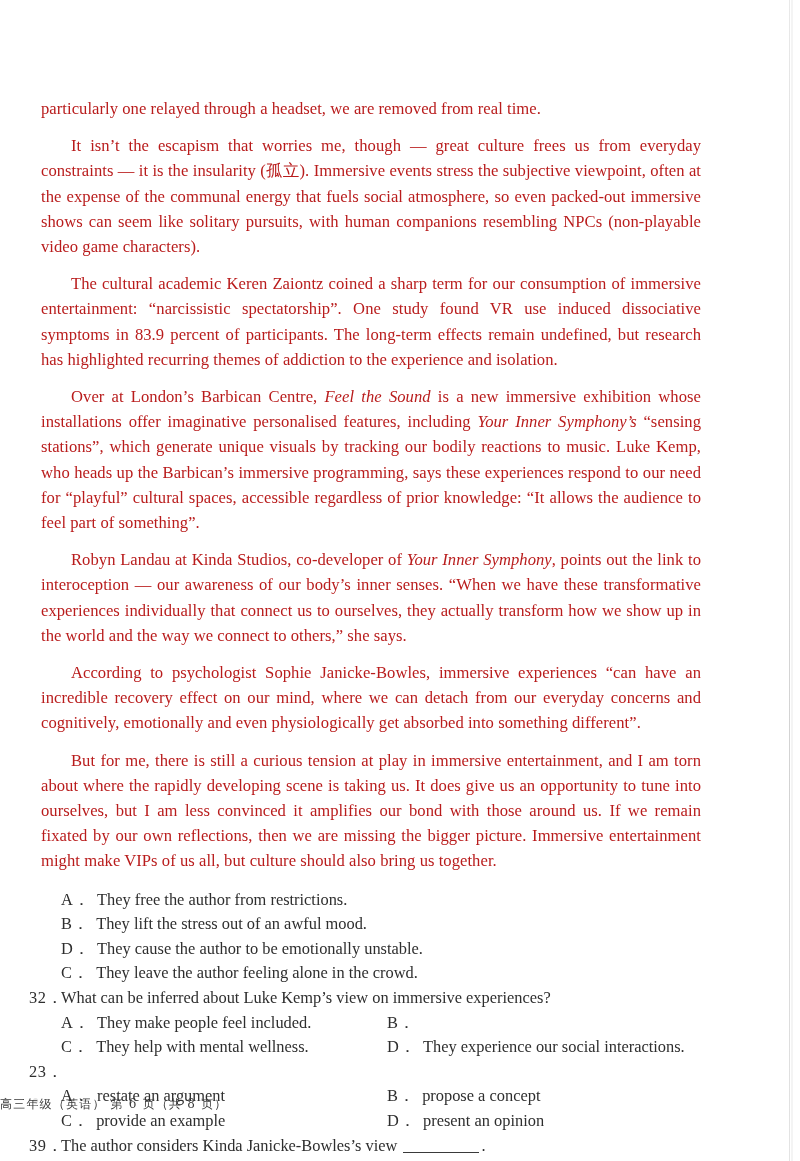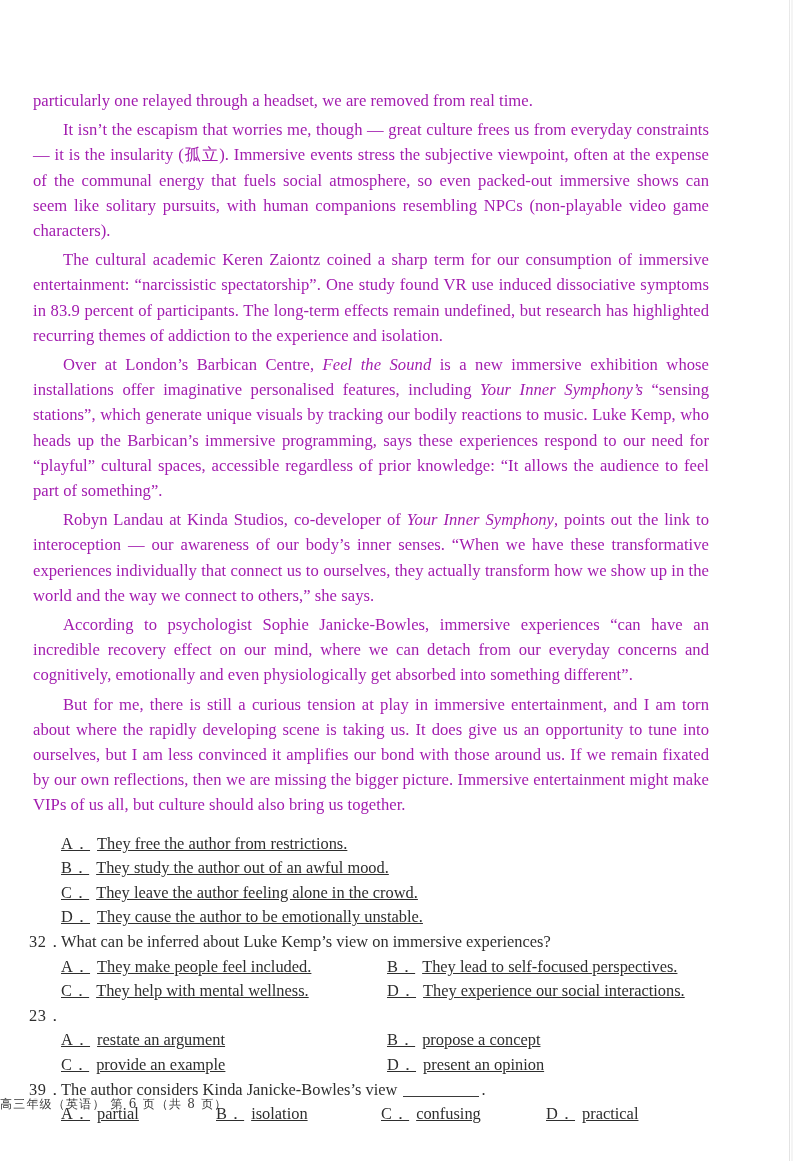--- a/index.html
+++ b/index.html
@@ -46,28 +46,28 @@
 
   .page {
     position: absolute;
     left: 29px;
     top: 84px;
     width: 684px;
   }
 
   
   .para {
-    margin: 4px;
+    margin: 12px;
     text-align: justify;
     text-justify: inter-word;
     text-indent: 30px;
     font-size: 16.6px;
     line-height: 25.2px;
     letter-spacing: .05px;
-    color: #a21caf;
+    color: #b91c1c;
   }
   .para.first { text-indent: 0; }
   .para i { font-style: italic; }
 
   
   .questions {
     margin-top: 14px;
   }
   .q {
     position: relative;
@@ -93,21 +93,20 @@
     border-bottom: 1.3px solid #3a3a3a;
     margin: 0 2px;
     vertical-align: -2px;
   }
 
   .opts { margin-left: 32px; }
   .opt {
     display: flex;
     align-items: baseline;
     line-height: 24.6px;
-    text-decoration: underline;
   }
   .opt-letter {
     flex: 0 0 auto;
     letter-spacing: .4px;
     margin-right: 7px;
   }
 
   
   .opts-1 .opt { display: block; }
   .opts-1 .opt-letter { display: inline; margin-right: 7px; }
@@ -151,38 +150,37 @@
       <p class="para"><span>Over at London’s Barbican Centre, </span><i>Feel the Sound</i><span> is a new immersive exhibition whose installations offer imaginative personalised features, including </span><i>Your Inner Symphony’s</i><span> “sensing stations”, which generate unique visuals by tracking our bodily reactions to music. Luke Kemp, who heads up the Barbican’s immersive programming, says these experiences respond to our need for “playful” cultural spaces, accessible regardless of prior knowledge: “It allows the audience to feel part of something”.</span></p>
       <p class="para"><span>Robyn Landau at Kinda Studios, co-developer of </span><i>Your Inner Symphony</i><span>, points out the link to interoception — our awareness of our body’s inner senses. “When we have these transformative experiences individually that connect us to ourselves, they actually transform how we show up in the world and the way we connect to others,” she says.</span></p>
       <p class="para"><span>According to psychologist Sophie Janicke-Bowles, immersive experiences “can have an incredible recovery effect on our mind, where we can detach from our everyday concerns and cognitively, emotionally and even physiologically get absorbed into something different”.</span></p>
       <p class="para"><span>But for me, there is still a curious tension at play in immersive entertainment, and I am torn about where the rapidly developing scene is taking us. It does give us an opportunity to tune into ourselves, but I am less convinced it amplifies our bond with those around us. If we remain fixated by our own reflections, then we are missing the bigger picture. Immersive entertainment might make VIPs of us all, but culture should also bring us together.</span></p>
     </div>
 
   <div class="questions" id="questions">
       <div class="q">
         <div class="opts opts-1">
           <div class="opt"><span class="opt-letter">A．</span><span>They free the author from restrictions.</span></div>
-          <div class="opt"><span class="opt-letter">B．</span><span>They study the author out of an awful mood.</span></div>
+          <div class="opt"><span class="opt-letter">B．</span><span>They lift the stress out of an awful mood.</span></div>
+          <div class="opt"><span class="opt-letter">D．</span><span>They cause the author to be emotionally unstable.</span></div>
           <div class="opt"><span class="opt-letter">C．</span><span>They leave the author feeling alone in the crowd.</span></div>
-          <div class="opt"><span class="opt-letter">D．</span><span>They cause the author to be emotionally unstable.</span></div>
         </div>
       </div>
       <div class="q">
         <div class="q-stem">
           <span class="q-num">32．</span>
           <span class="q-text"><span>What can be inferred about Luke Kemp’s view on immersive experiences?</span></span>
         </div>
         <div class="opts opts-2">
           <div class="opt">
             <span class="opt-letter">A．</span>
             <span>They make people feel included.</span>
           </div>
           <div class="opt">
             <span class="opt-letter">B．</span>
-            <span>They lead to self-focused perspectives.</span>
           </div>
           <div class="opt">
             <span class="opt-letter">C．</span>
             <span>They help with mental wellness.</span>
           </div>
           <div class="opt">
             <span class="opt-letter">D．</span>
             <span>They experience our social interactions.</span>
           </div>
         </div>

